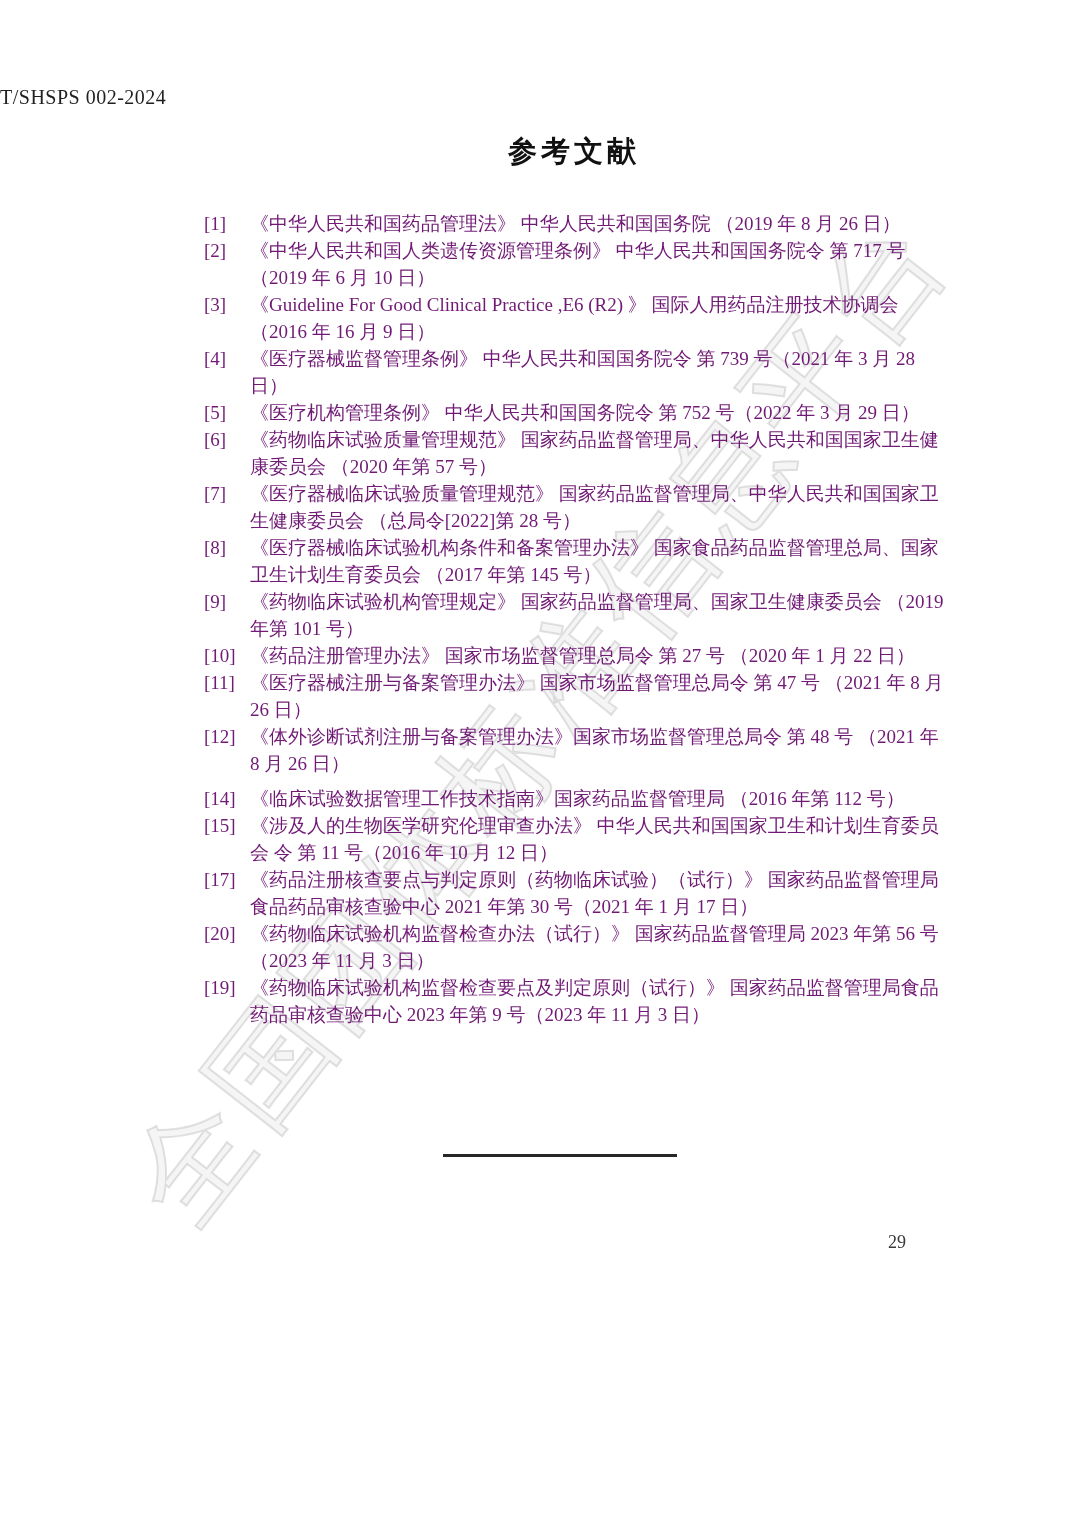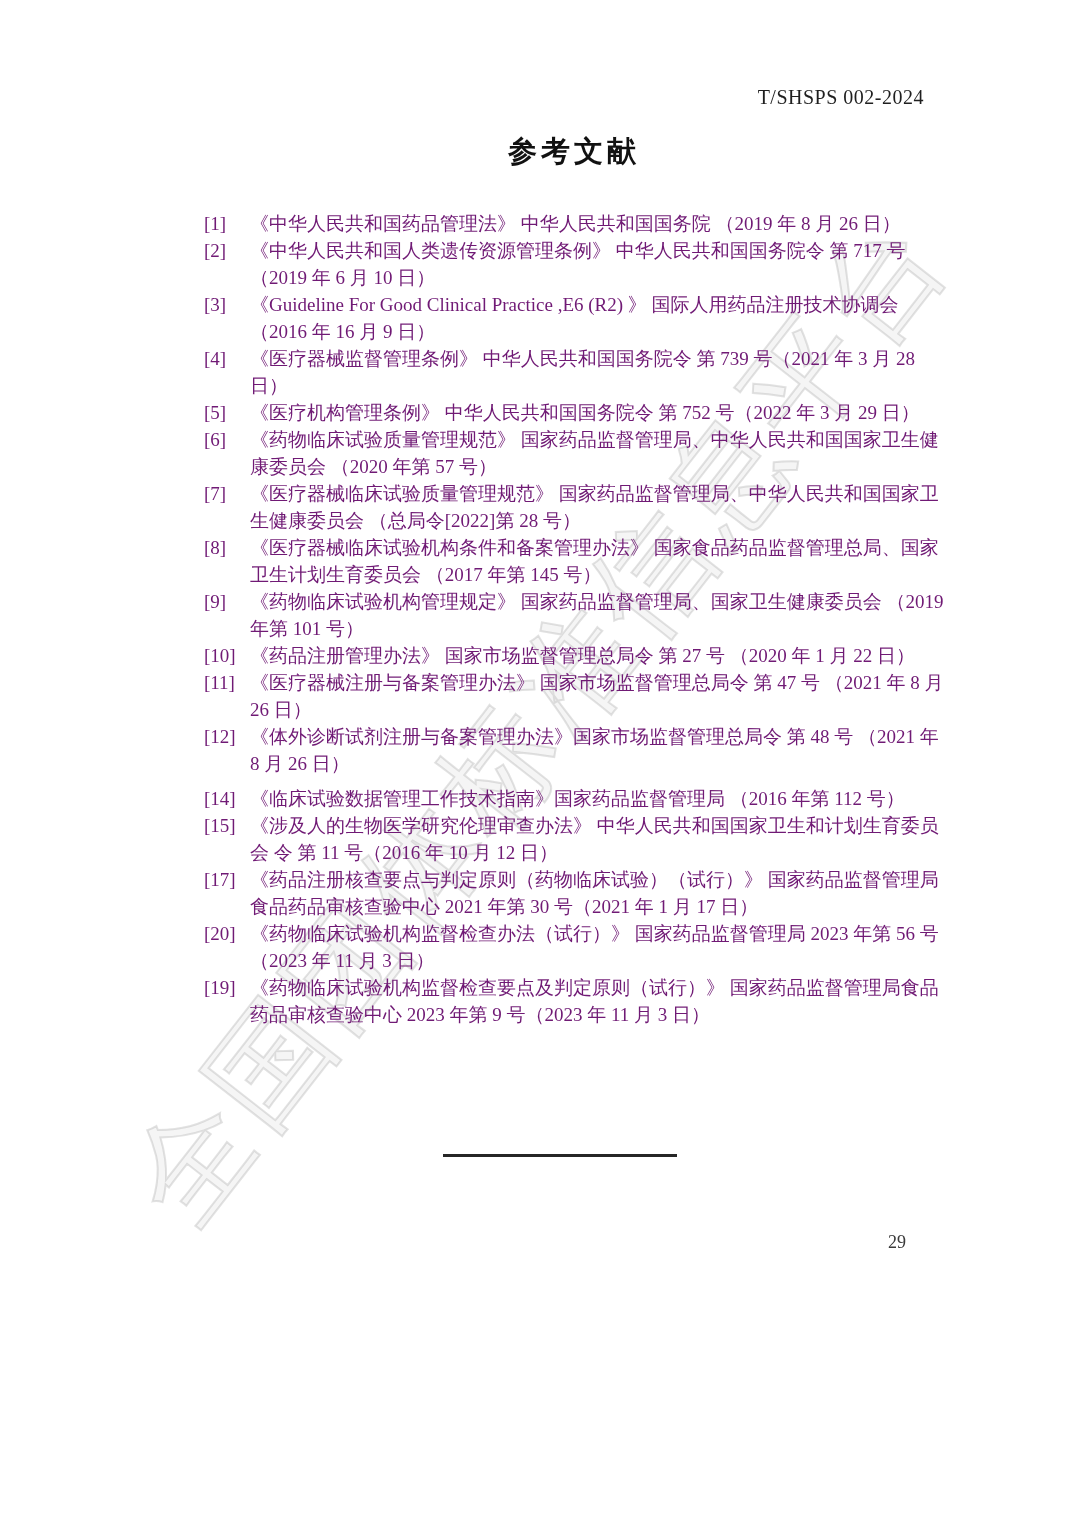--- a/index.html
+++ b/index.html
@@ -14,21 +14,20 @@
     background: #ffffff;
     overflow: hidden;
     font-family: "Liberation Serif", "DejaVu Serif", serif;
     color: #2a2a2a;
   }
   .doc-header {
     position: absolute;
     top: 86px;
     left: 0;
     right: 156px;
-    text-align: right;
     font-size: 20px;
     letter-spacing: 0.5px;
     color: #1f1f1f;
     font-family: Liberation Serif, serif;
   }
   .doc-title {
     position: absolute;
     top: 132px;
     left: 204px;
     width: 740px;

